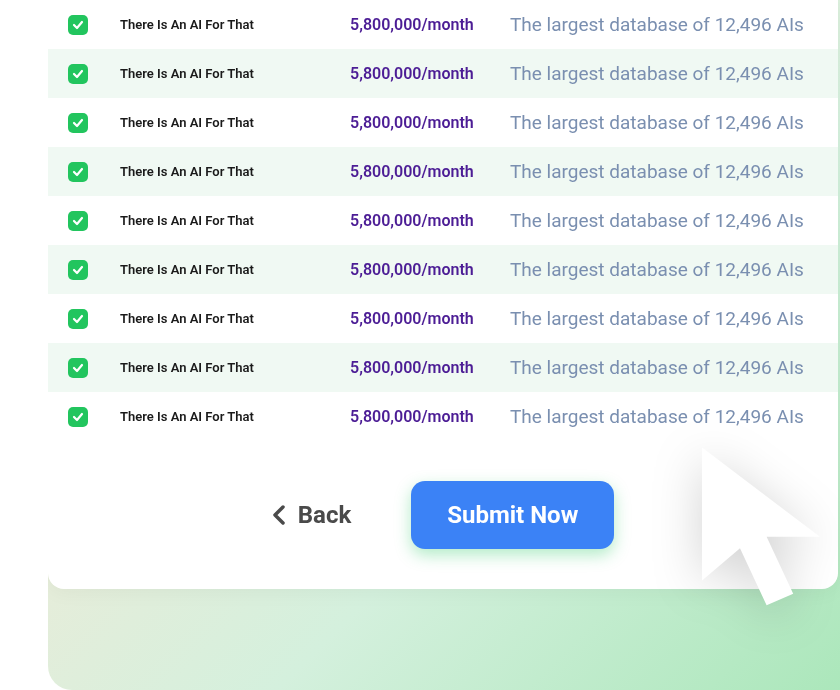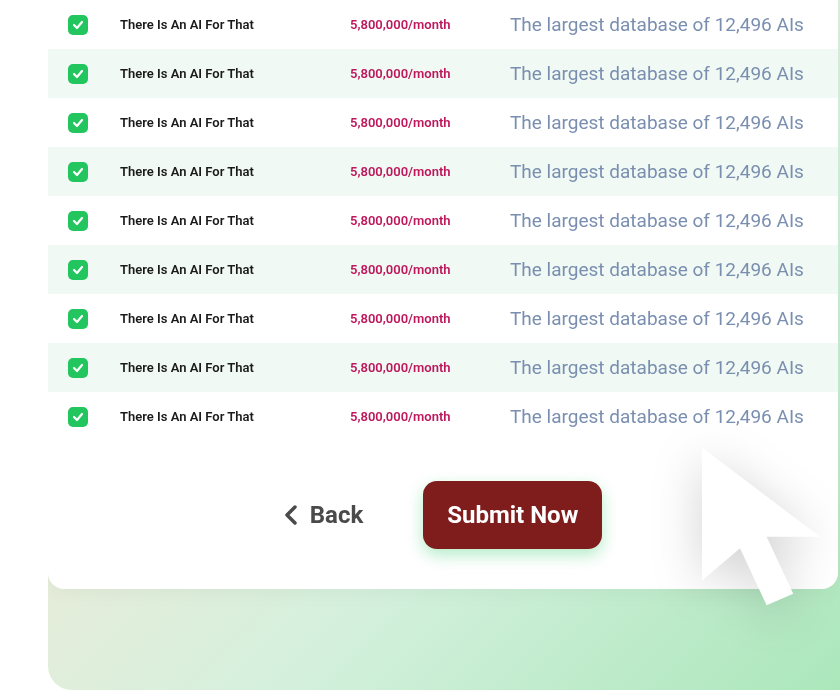--- a/index.html
+++ b/index.html
@@ -76,23 +76,23 @@
     
     .name-cell {
       width: 230px;
       font-size: 13px;
       font-weight: 600;
       color: #1a1a1a;
     }
     
     .traffic-cell {
       width: 160px;
-      font-size: 13px;
+      font-size: 16px;
       font-weight: 600;
-      color: #be185d;
+      color: #4c1d95;
     }
     
     .description-cell {
       flex: 1;
       font-size: 19px;
       color: #7a8fb0;
     }
     
     .button-row {
       display: flex;
@@ -116,25 +116,25 @@
       font-family: inherit;
       text-align: right;
     }
     
     .back-button svg {
       width: 14px;
       height: 20px;
     }
     
     .submit-button {
-      background: #7f1d1d;
+      background: #3b82f6;
       color: #ffffff;
       border: none;
       border-radius: 14px;
-      padding: 20px 24px;
+      padding: 20px 36px;
       font-size: 24px;
       font-weight: 700;
       cursor: pointer;
       font-family: inherit;
       box-shadow: 0 6px 16px rgba(34, 197, 94, 0.35);
     }
     
     .cursor-pointer {
       position: absolute;
       left: 635px;

